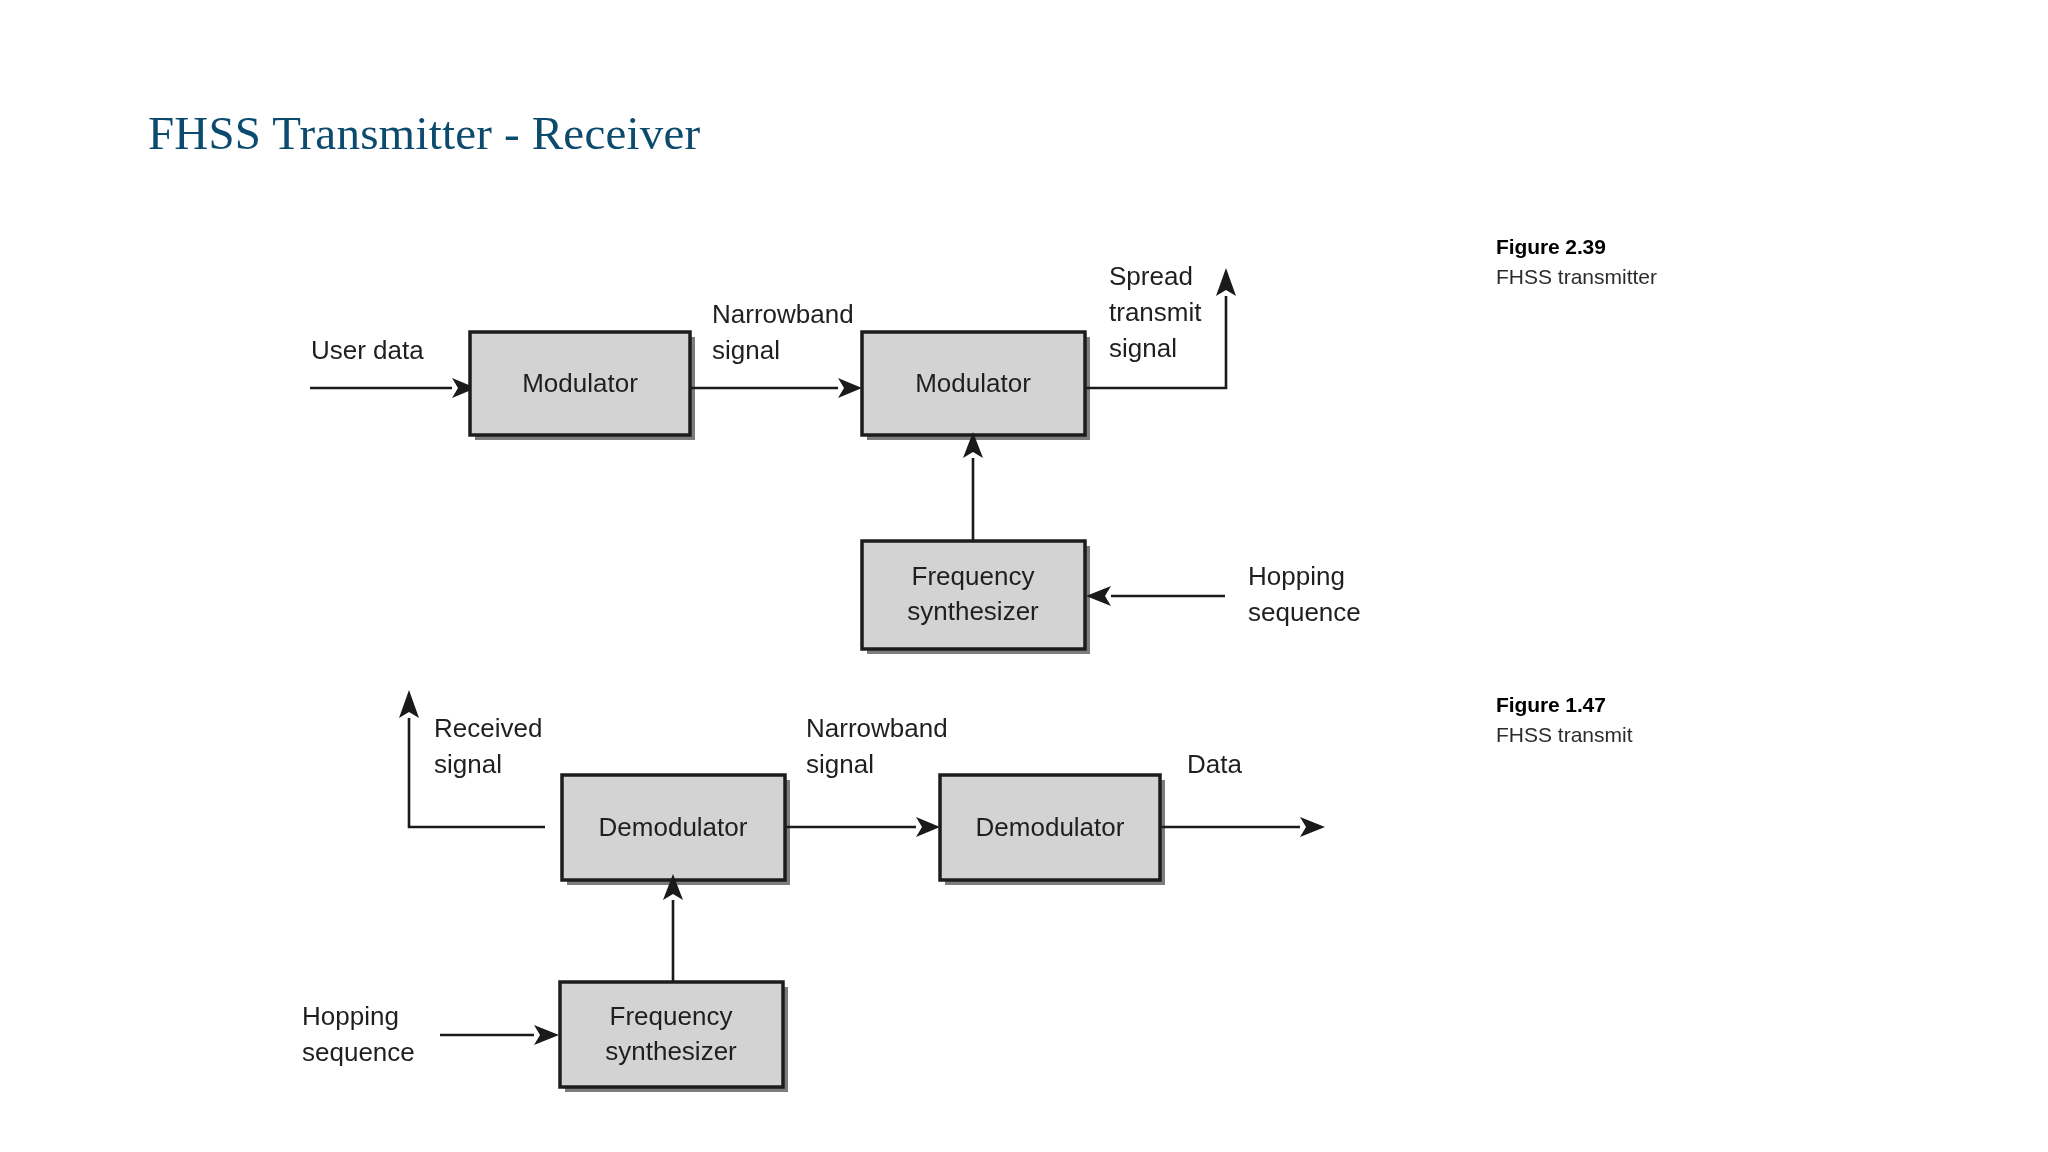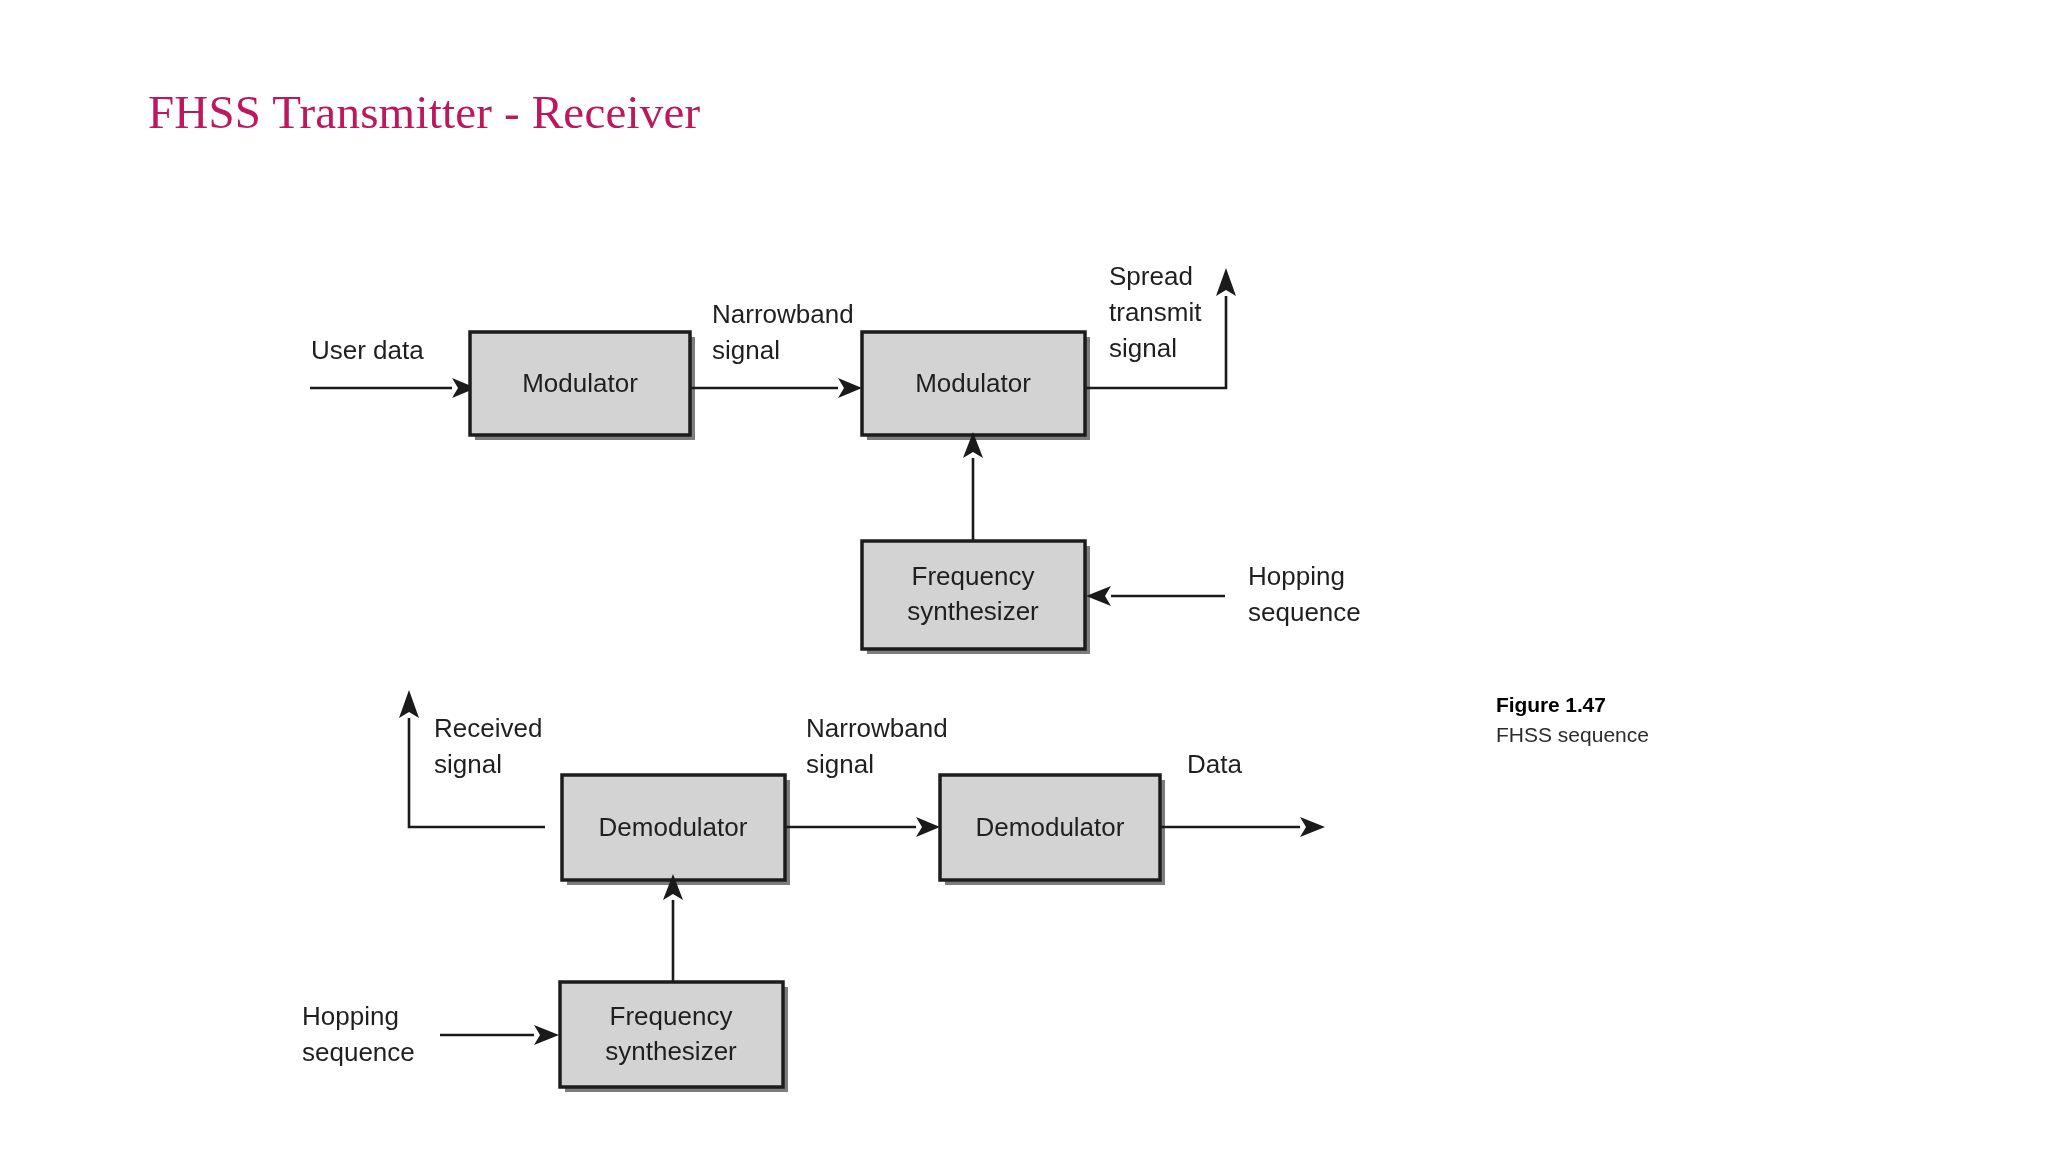--- a/index.html
+++ b/index.html
@@ -17,25 +17,25 @@
   #slide {
     position: absolute;
     inset: 0;
     width: 2048px;
     height: 1152px;
     background: #ffffff;
   }
   #slide-title {
     position: absolute;
     left: 148px;
-    top: 88px;
+    top: 109px;
     font-family: "Liberation Serif", serif;
     font-size: 47px;
     line-height: 1.05;
-    color: #be185d;
+    color: #0c4a6e;
     white-space: nowrap;
     letter-spacing: 0.2px;
   }
   .fig-caption {
     position: absolute;
     font-family: "Liberation Sans", sans-serif;
     font-size: 21px;
     color: #1a1a1a;
     line-height: 1.42;
     white-space: nowrap;
@@ -95,24 +95,28 @@
   }
   .wire-label.anchor-start { text-anchor: start; }
 </style>
 </head>
 <body>
 
 <div id="slide">
 
   <div id="slide-title">FHSS Transmitter - Receiver</div>
 
+  <div class="fig-caption" id="fig-239">
+    <span class="fig-num">Figure 2.39</span>
+    <span class="fig-desc">FHSS transmitter</span>
+  </div>
 
   <div class="fig-caption" id="fig-240">
     <span class="fig-num">Figure 1.47</span>
-    <span class="fig-desc">FHSS sequence</span>
+    <span class="fig-desc">FHSS transmit</span>
   </div>
 
   <svg class="diagram-svg" viewBox="0 0 2048 1152" xmlns="http://www.w3.org/2000/svg">
 
     <g>
 
       <line class="wire" x1="310" y1="388" x2="452" y2="388"></line>
       <polygon class="arrowhead" points="452,378 476,388 452,398 458,388"></polygon>
 
       <rect class="blk-shadow" x="475" y="337" width="220" height="103"></rect>

